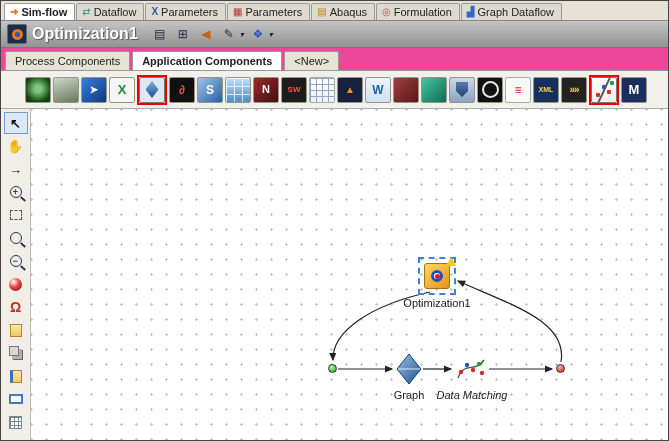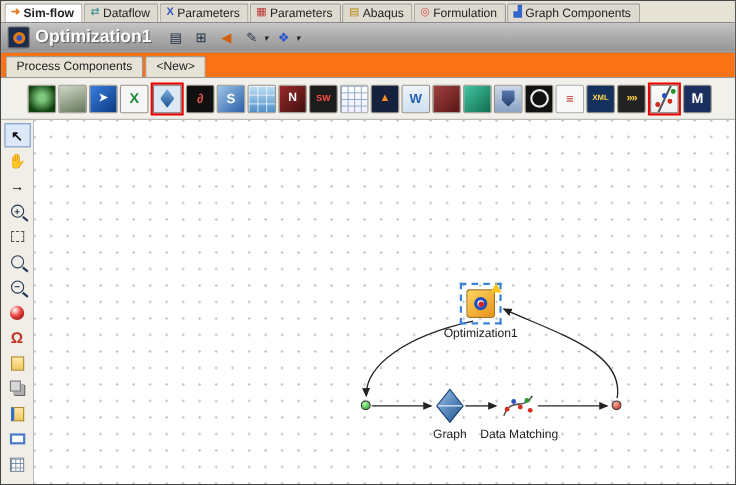--- a/index.html
+++ b/index.html
@@ -23,21 +23,21 @@
               background:linear-gradient(180deg,#c4c4c4,#939393); border-bottom:1px solid #777; }
   .appicon { width:20px; height:20px; flex:none; background:#1c2c4c; border:1px solid #666; border-radius:2px;
              display:flex; align-items:center; justify-content:center; }
   .appicon .ring { width:11px; height:11px; border:3px solid #e07818; border-radius:50%; background:#2a56c8; }
   .wtitle { font-size:16px; font-weight:bold; color:#fff; text-shadow:1px 1px 1px #555; margin-right:8px; white-space:nowrap; }
   .mico { min-width:18px; height:17px; display:flex; align-items:center; justify-content:center;
           font-size:12px; font-style:normal; color:#1c2c44; cursor:default; }
   .caret { font-size:8px; color:#222; margin-left:-3px; }
 
   
-  .subtabs { display:flex; gap:2px; background:#f97316; padding:3px 0 0 4px; flex:none; border-bottom:1px solid #999; }
+  .subtabs { display:flex; gap:2px; background:#ec4899; padding:3px 0 0 4px; flex:none; border-bottom:1px solid #999; }
   .stab { padding:3px 9px; font-size:11px; color:#222; background:#e6e2d6; border:1px solid #999; border-bottom:none;
           border-radius:2px 2px 0 0; cursor:default; white-space:nowrap; }
   .stab.active { background:#fff; font-weight:bold; }
 
   
   .palette { height:38px; flex:none; display:flex; align-items:center; gap:2px; padding-left:24px;
              background:#f2f0ea; border-bottom:1px solid #aaa; overflow:hidden; }
   .pic { width:26px; height:26px; flex:none; border:1px solid #98948a; border-radius:2px;
          display:flex; align-items:center; justify-content:center; color:#fff;
          font-size:9px; font-weight:bold; position:relative; cursor:default; }
@@ -154,41 +154,44 @@
     <div class="ttab">
       <i class="tg">▤</i>
       <span>Abaqus</span>
     </div>
     <div class="ttab">
       <i class="tg">◎</i>
       <span>Formulation</span>
     </div>
     <div class="ttab">
       <i class="tg">▟</i>
-      <span>Graph Components</span>
+      <span>Graph Dataflow</span>
     </div>
   </div>
 
   <div class="titlebar">
     <span class="appicon">
         <span class="ring"></span>
       </span>
     <span class="wtitle">Optimization1</span>
     <i class="mico">▤</i>
     <i class="mico">⊞</i>
     <i class="mico" style="color:#d06010;">◀</i>
     <i class="mico">✎</i>
     <i class="caret">▾</i>
     <i class="mico" style="color:#2a56c8;">❖</i>
     <i class="caret">▾</i>
   </div>
 
   <div class="subtabs">
     <div class="stab">
       <span>Process Components</span>
+    </div>
+    <div class="stab active">
+      <span>Application Components</span>
     </div>
     <div class="stab">
       <span>&lt;New&gt;</span>
     </div>
   </div>
 
   <div class="palette">
     <span class="pic p1">
         <i class="g"></i>
       </span>
@@ -347,18 +350,18 @@
       <div class="node" style="left:424px;top:247px;">
         <svg width="32" height="26" viewBox="0 0 32 26">
           <path d="M3,22 C10,4 20,18 29,4" stroke="#555" fill="none" stroke-width="1.4"></path>
           <circle cx="6" cy="16" r="2.2" fill="#d33023"></circle>
           <circle cx="12" cy="9" r="2.2" fill="#2a52c0"></circle>
           <circle cx="18" cy="14" r="2.2" fill="#d33023"></circle>
           <circle cx="24" cy="8" r="2.2" fill="#2a9a30"></circle>
           <circle cx="27" cy="17" r="2.2" fill="#d33023"></circle>
         </svg>
       </div>
-      <div class="nlabel" style="left:396px;top:280px;width:90px;">Data Matching</div>
+      <div class="nlabel" style="left:396px;top:280px;width:90px;font-style:italic;">Data Matching</div>
 
       <span class="dot red" style="left:525px;top:255px;"></span>
     </div>
   </div>
 </div>
 
 </body></html>

